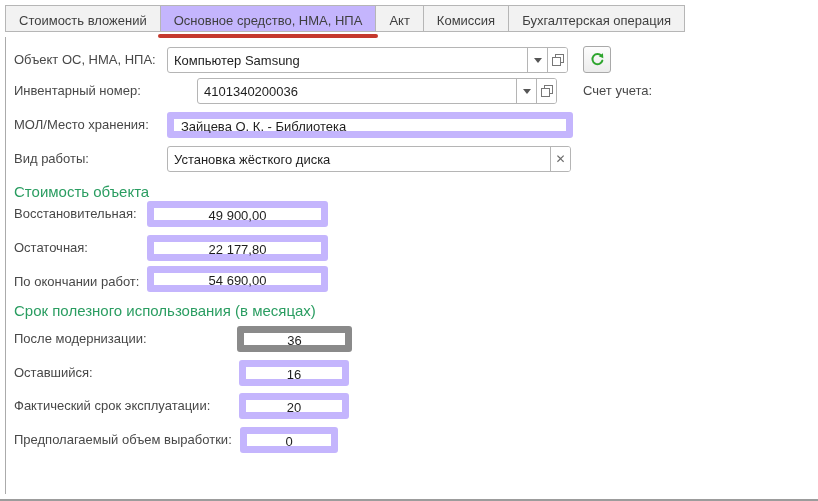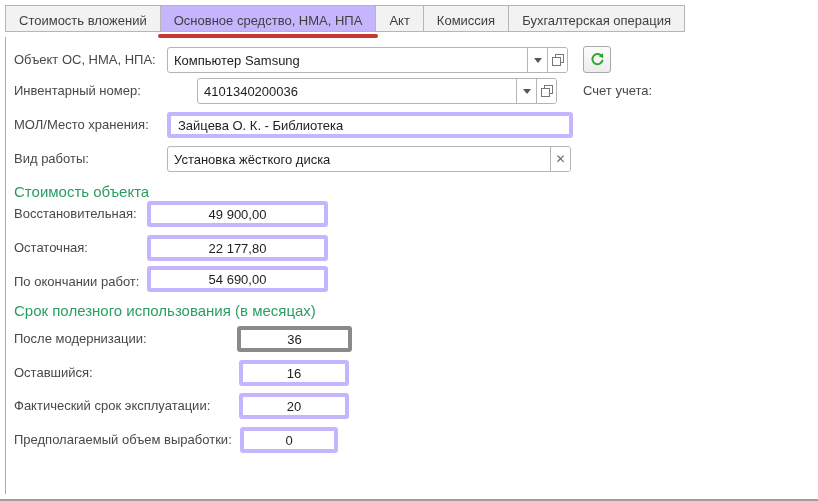--- a/index.html
+++ b/index.html
@@ -28,21 +28,21 @@
   .fieldgroup { position:absolute; display:flex; align-items:stretch; height:26px;
     border:1px solid #b5b5b5; border-radius:3px; background:#fff; overflow:hidden; }
   .fieldgroup input { border:none; outline:none; flex:1; min-width:0; padding:0 6px;
     font:13px "Liberation Sans", sans-serif; color:#1e1e1e; background:transparent; }
   .seg { width:20px; display:flex; align-items:center; justify-content:center;
     border-left:1px solid #b5b5b5; background:#fff; cursor:pointer; }
   .tri { width:0; height:0; border-left:4px solid transparent; border-right:4px solid transparent;
     border-top:5px solid #565656; }
   .xglyph { color:#6a6a6a; font-size:12px; line-height:1; }
 
-  .plainfield { position:absolute; height:26px; border:4px solid #c4b5fd; border-radius:3px;
+  .plainfield { position:absolute; height:26px; border:7px solid #c4b5fd; border-radius:3px;
     background:#fff; }
   .plainfield input { width:100%; height:100%; border:none; outline:none; padding:0 7px;
     font:13px "Liberation Sans", sans-serif; color:#1e1e1e; background:transparent; }
   .plainfield input.num { text-align:center; }
   .plainfield.focused { border-color:#8a8a8a; }
 
   .btn { position:absolute; width:28px; height:27px; display:flex; align-items:center;
     justify-content:center; border:1px solid #a9a9a9; border-radius:3px;
     background:linear-gradient(#fdfdfd,#ececec); cursor:pointer; }
 

